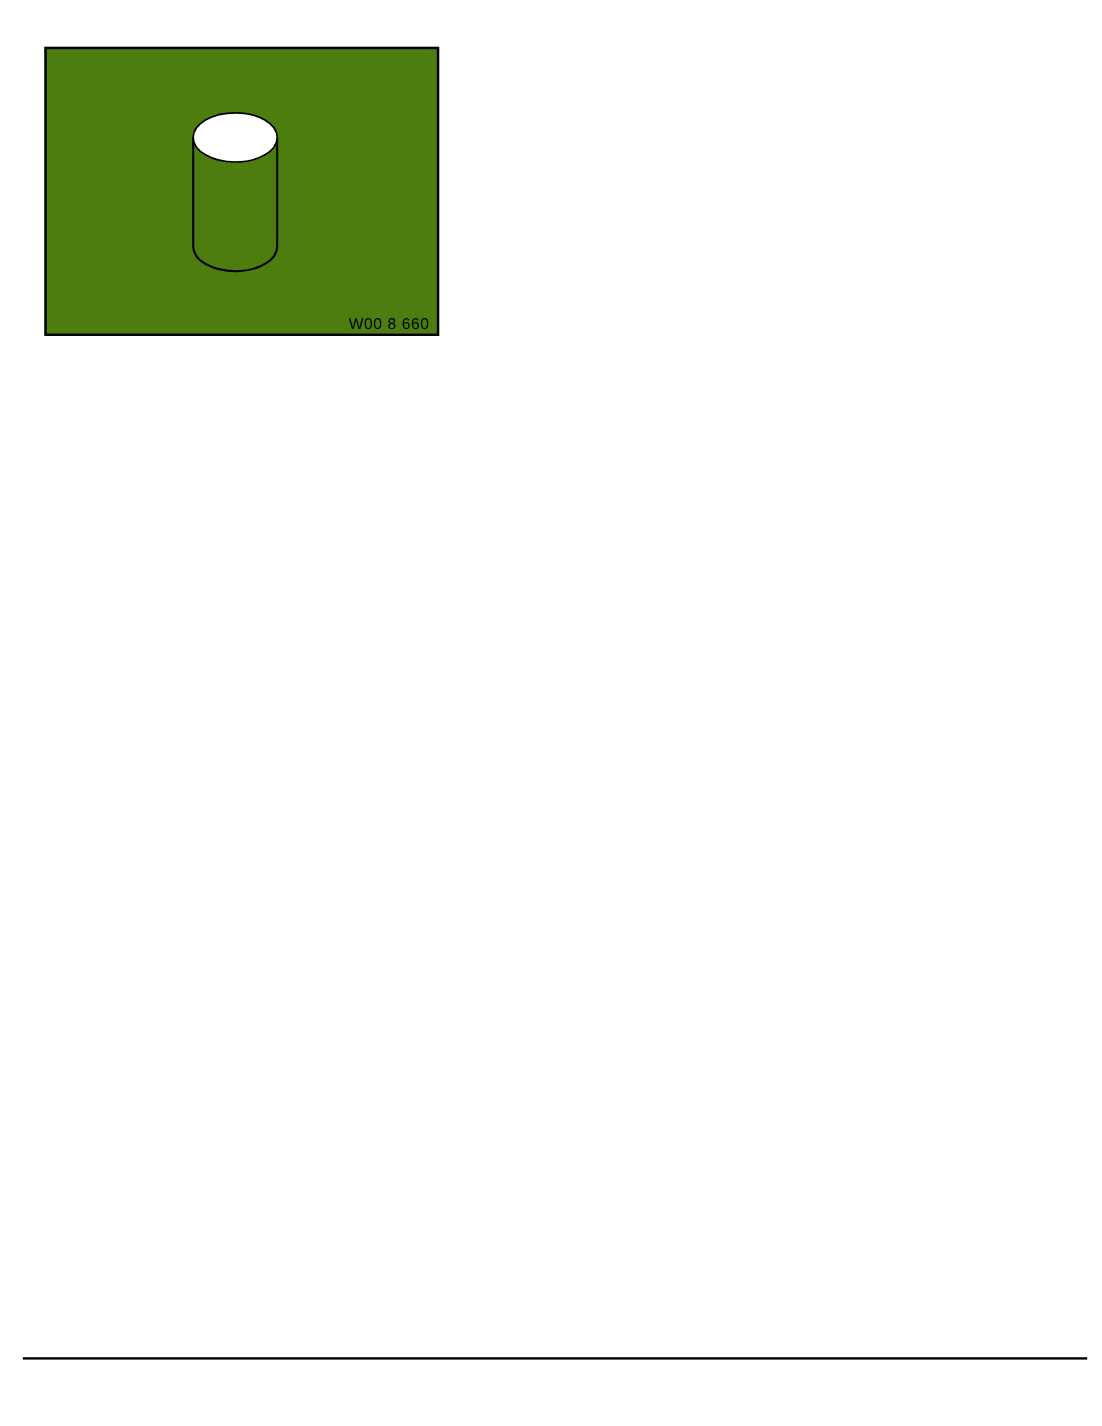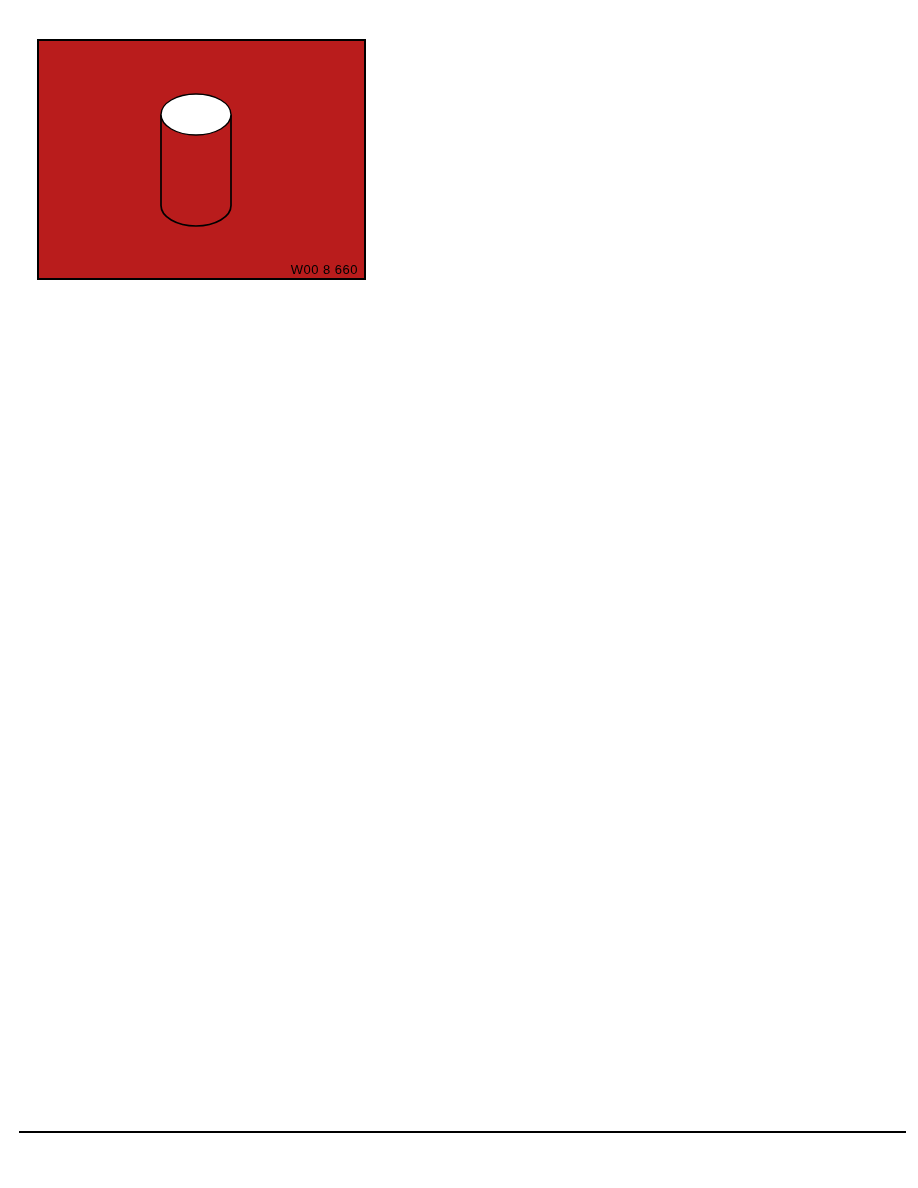--- a/index.html
+++ b/index.html
@@ -15,21 +15,21 @@
     background: #ffffff;
     overflow: hidden;
   }
   .figure-frame {
     position: absolute;
     left: 37px;
     top: 39px;
     width: 325px;
     height: 237px;
     border: 2px solid #000000;
-    background: #b91c1c;
+    background: #4d7c0f;
     box-sizing: content-box;
   }
   .figure-frame svg {
     display: block;
     width: 325px;
     height: 237px;
   }
   .figure-label {
     position: absolute;
     right: 6px;

